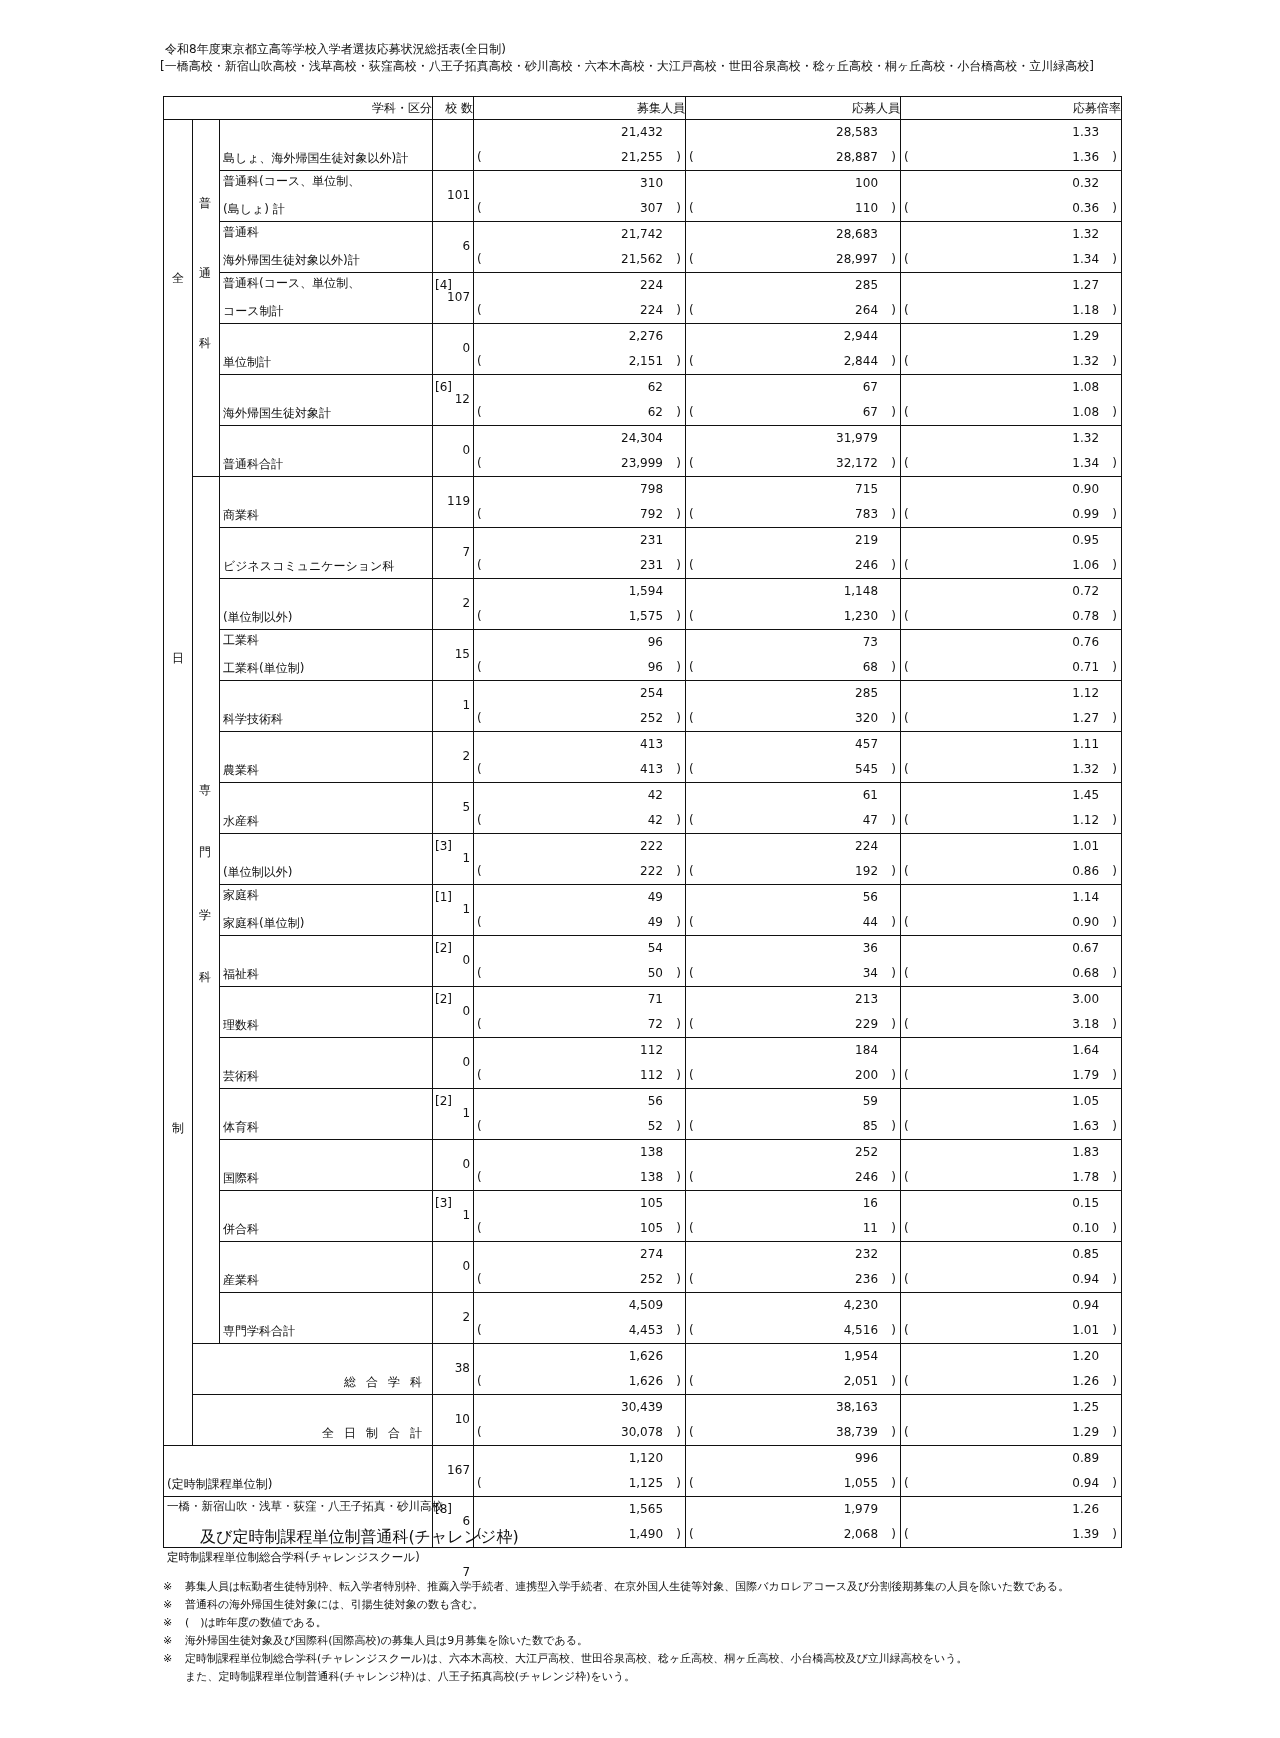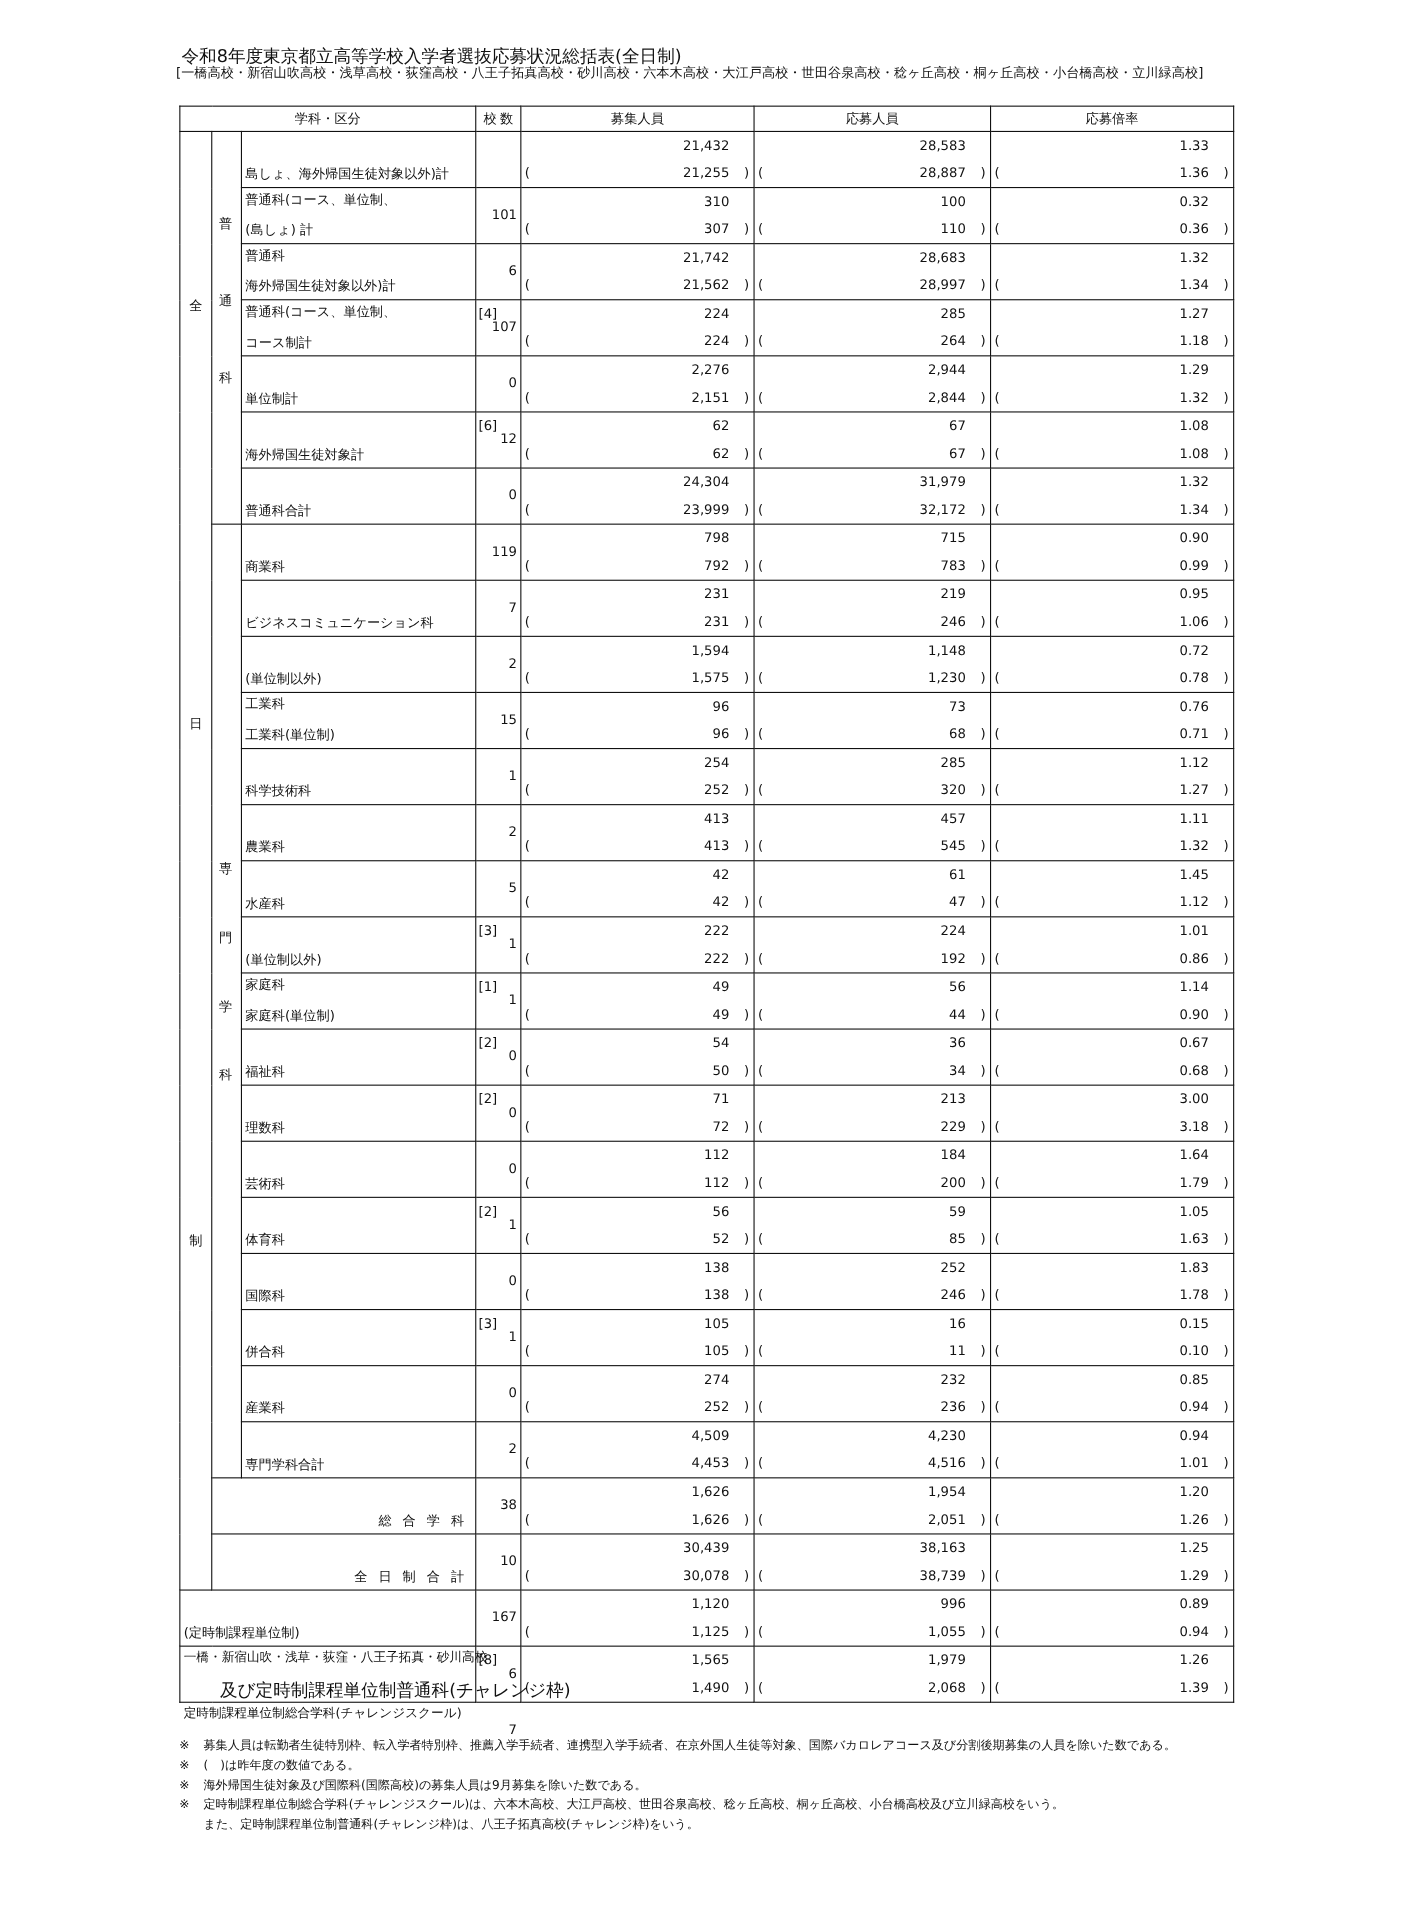--- a/index.html
+++ b/index.html
@@ -1,21 +1,21 @@
 <!DOCTYPE html>
 <html><head>
 <meta charset="utf-8">
 <style>
   html, body { margin:0; padding:0; background:#fff; }
   body { width:1280px; height:1738px; position:relative; font-family:"DejaVu Sans", sans-serif; color:#111; font-size:12px; }
-  .title { position:absolute; left:165px; top:41px; font-size:16px; }
+  .title { position:absolute; left:165px; top:41px; font-size:12px; }
   .subtitle { position:absolute; left:160px; top:58px; font-size:12px; white-space:nowrap; }
   table.main { position:absolute; left:163px; top:96px; border-collapse:collapse; table-layout:fixed; width:958px; }
   table.main td, table.main th { border:1.5px solid #111; padding:0; font-weight:normal; vertical-align:top; }
-  table.main th { height:22px; text-align:center; vertical-align:middle; font-size:12px;font-family:Liberation Serif, serif; }
+  table.main th { height:22px; text-align:right; vertical-align:middle; font-size:12px; }
   .v { text-align:center; vertical-align:top !important; font-size:12px; }
   .lbl { height:50px; position:relative; font-size:12px; }
   .lbl .l1 { position:absolute; left:3px; top:5px; white-space:nowrap;margin-top:48px; }
   .lbl .l2 { position:absolute; left:3px; top:30px; white-space:nowrap; }
   .lbl.center .l2 { left:0; right:0; text-align:right; letter-spacing:10px; }
   .cnt { position:relative; height:50px; }
   .cnt .br { position:absolute; left:2px; top:5px; }
   .cnt .n { position:absolute; right:3px; top:30px;margin-top:38px; }
   .num { position:relative; height:50px; }
   .num .cur { position:absolute; right:22px; top:5px; }
@@ -850,17 +850,18 @@
           <span class="open">(</span>
           <span class="prevwrap">1.39</span>
           <span class="close">)</span>
         </td>
       </tr>
     </tbody>
 </table>
 
 <div class="notes" id="notes">
     <div><span class="mark">※</span><span class="">募集人員は転勤者生徒特別枠、転入学者特別枠、推薦入学手続者、連携型入学手続者、在京外国人生徒等対象、国際バカロレアコース及び分割後期募集の人員を除いた数である。</span></div>
+    <div><span class="mark">※</span><span class="">普通科の海外帰国生徒対象には、引揚生徒対象の数も含む。</span></div>
     <div><span class="mark">※</span><span class="">(　)は昨年度の数値である。</span></div>
     <div><span class="mark">※</span><span class="">海外帰国生徒対象及び国際科(国際高校)の募集人員は9月募集を除いた数である。</span></div>
     <div><span class="mark">※</span><span class="">定時制課程単位制総合学科(チャレンジスクール)は、六本木高校、大江戸高校、世田谷泉高校、稔ヶ丘高校、桐ヶ丘高校、小台橋高校及び立川緑高校をいう。</span></div>
     <div><span class="mark"></span><span class="">また、定時制課程単位制普通科(チャレンジ枠)は、八王子拓真高校(チャレンジ枠)をいう。</span></div>
   </div>
 
 </body></html>

